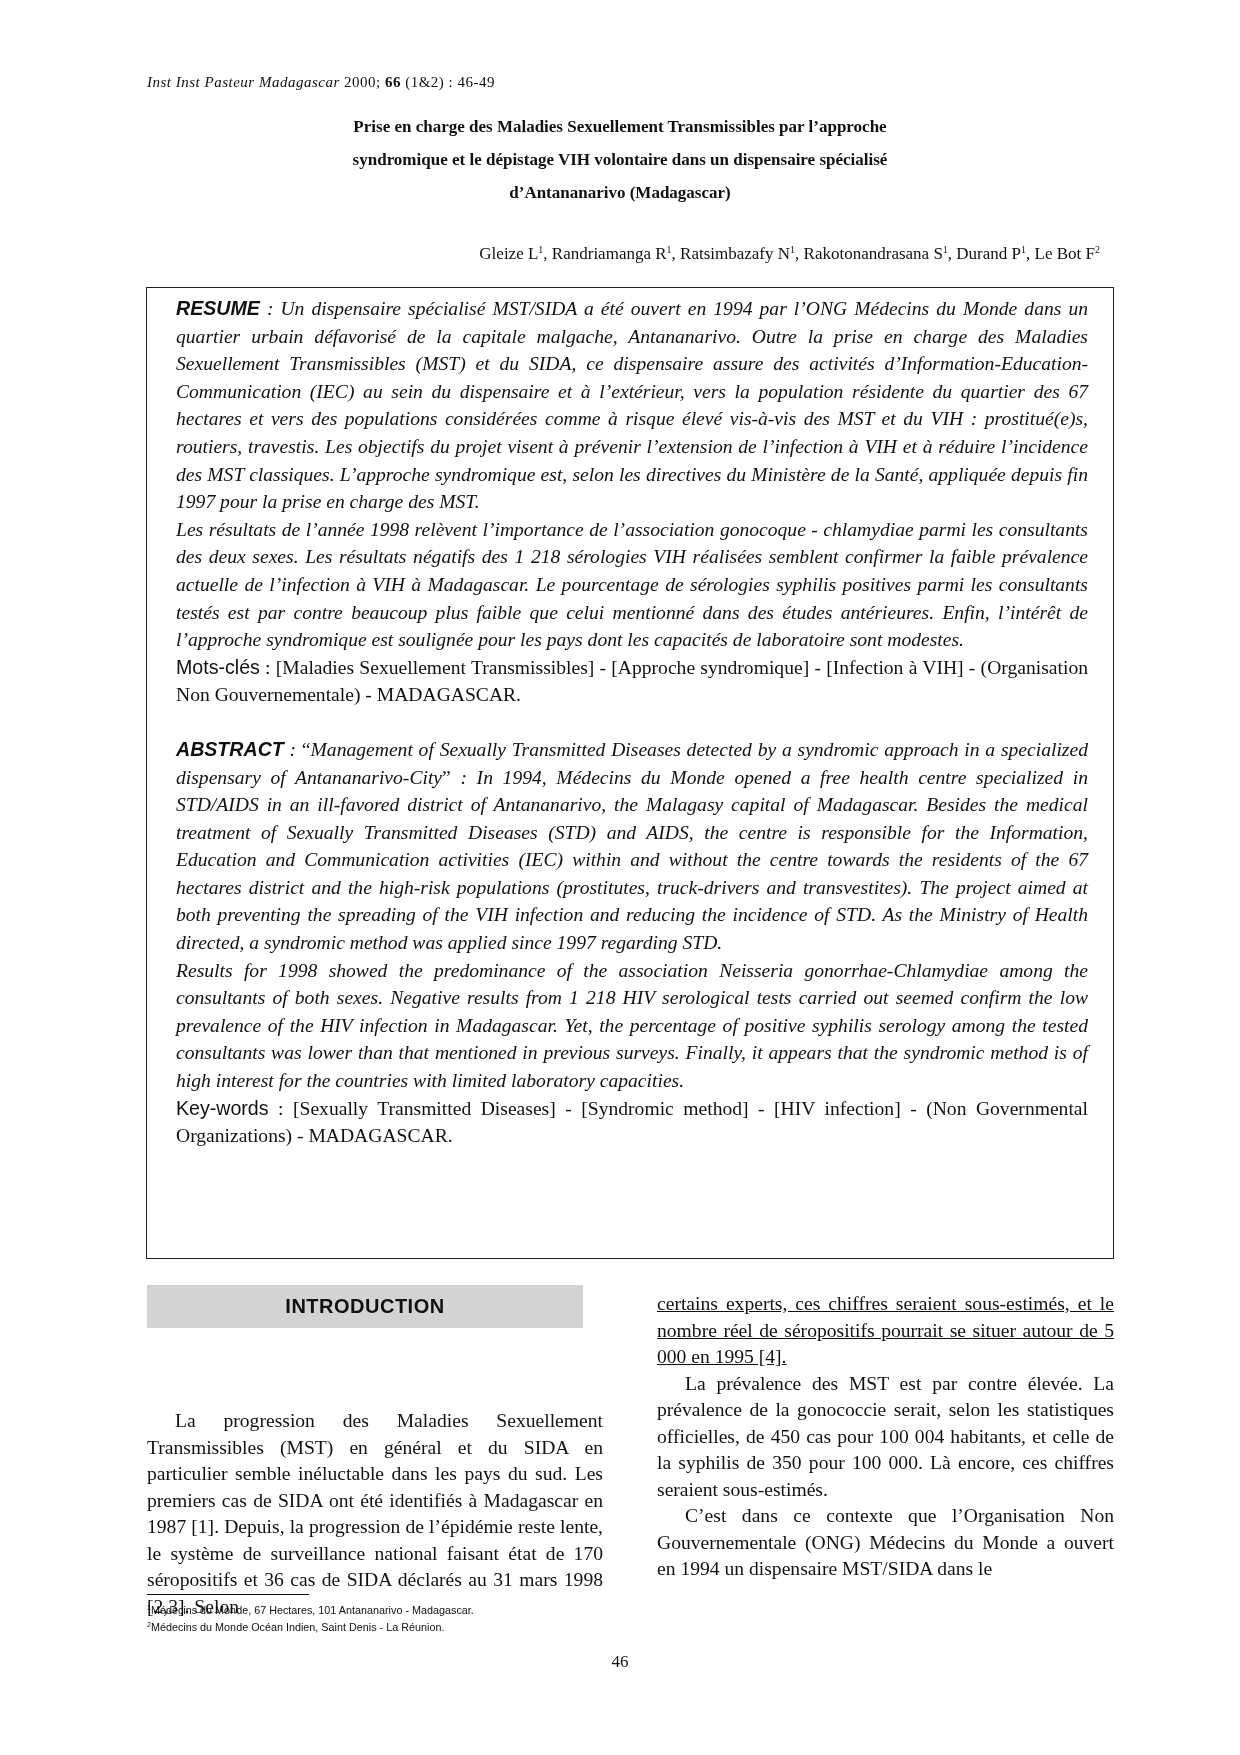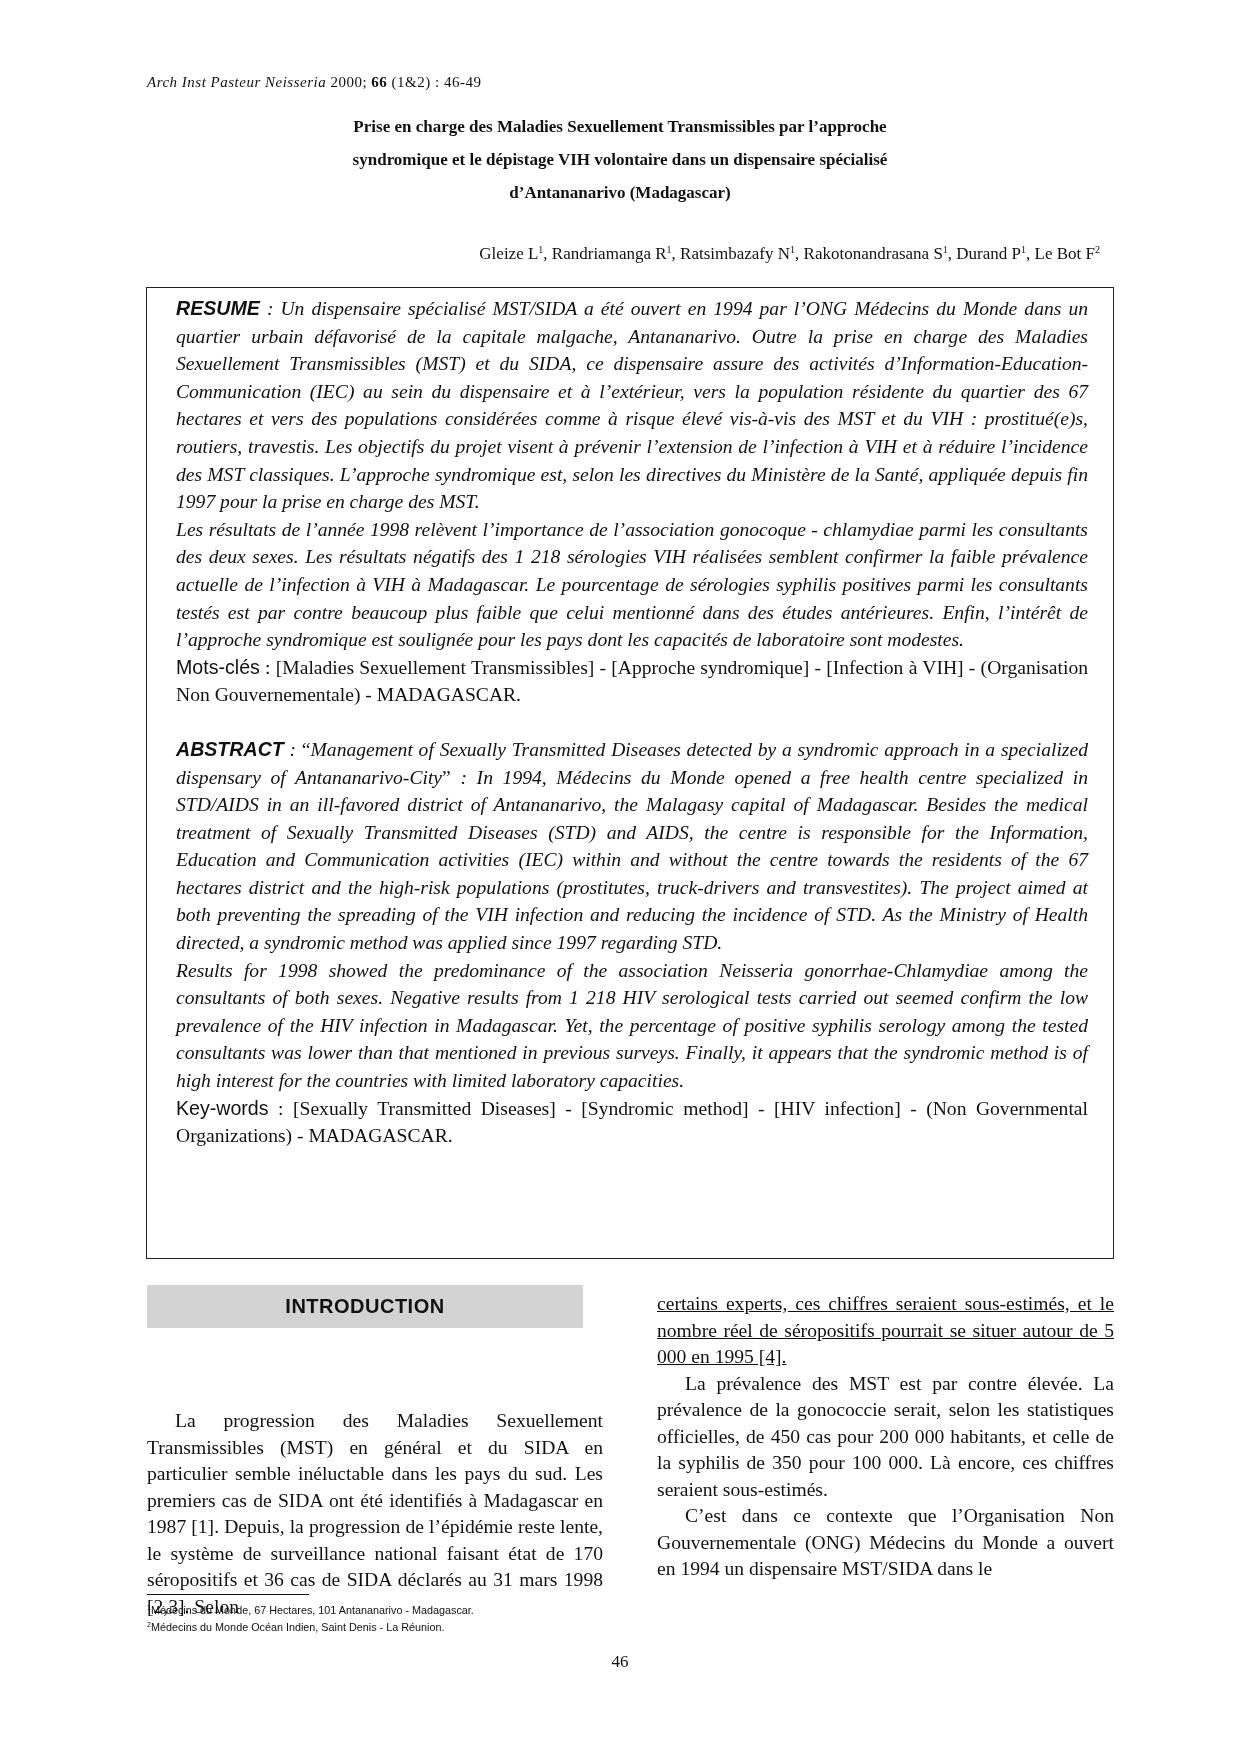--- a/index.html
+++ b/index.html
@@ -28,21 +28,21 @@
     .footnotes { position: absolute; left: 147px; top: 1601px; font-family: "Liberation Sans", sans-serif; font-size: 10.8px; line-height: 13.5px; }
     .footnotes sup { font-size: 7px; vertical-align: 4px; }
     .page-number { position: absolute; left: 0; top: 1652px; width: 1240px; text-align: center; font-size: 17px; }
   </style>
 </head>
 <body>
 
 <div class="page">
 
   <div class="journal-ref">
-    <i>Arch Inst Pasteur Neisseria</i>
+    <i>Inst Inst Pasteur Madagascar</i>
     <span>2000;</span>
     <b>66</b>
     <span>(1&amp;2) : 46-49</span>
   </div>
 
   <div class="title">
     <div>Prise en charge des Maladies Sexuellement Transmissibles par l’approche</div>
     <div>syndromique et le dépistage VIH volontaire dans un dispensaire spécialisé</div>
     <div>d’Antananarivo (Madagascar)</div>
   </div>
@@ -69,21 +69,21 @@
   </div>
 
   <div class="section-head">INTRODUCTION</div>
 
   <div class="col col-left">
     <p>La progression des Maladies Sexuellement Transmissibles (MST) en général et du SIDA en particulier semble inéluctable dans les pays du sud. Les premiers cas de SIDA ont été identifiés à Madagascar en 1987 [1]. Depuis, la progression de l’épidémie reste lente, le système de surveillance national faisant état de 170 séropositifs et 36 cas de SIDA déclarés au 31 mars 1998 [2,3]. Selon</p>
   </div>
 
   <div class="col col-right">
     <p class="noindent">certains experts, ces chiffres seraient sous-estimés, et le nombre réel de séropositifs pourrait se situer autour de 5 000 en 1995 [4].</p>
-    <p>La prévalence des MST est par contre élevée. La prévalence de la gonococcie serait, selon les statistiques officielles, de 450 cas pour 200 000 habitants, et celle de la syphilis de 350 pour 100 000. Là encore, ces chiffres seraient sous-estimés.</p>
+    <p>La prévalence des MST est par contre élevée. La prévalence de la gonococcie serait, selon les statistiques officielles, de 450 cas pour 100 004 habitants, et celle de la syphilis de 350 pour 100 000. Là encore, ces chiffres seraient sous-estimés.</p>
     <p>C’est dans ce contexte que l’Organisation Non Gouvernementale (ONG) Médecins du Monde a ouvert en 1994 un dispensaire MST/SIDA dans le</p>
   </div>
 
   <div class="fn-rule"></div>
   <div class="footnotes">
     <div><sup>1</sup><span>Médecins du Monde, 67 Hectares, 101 Antananarivo - Madagascar.</span></div>
     <div><sup>2</sup><span>Médecins du Monde Océan Indien, Saint Denis - La Réunion.</span></div>
   </div>
 
   <div class="page-number">46</div>

